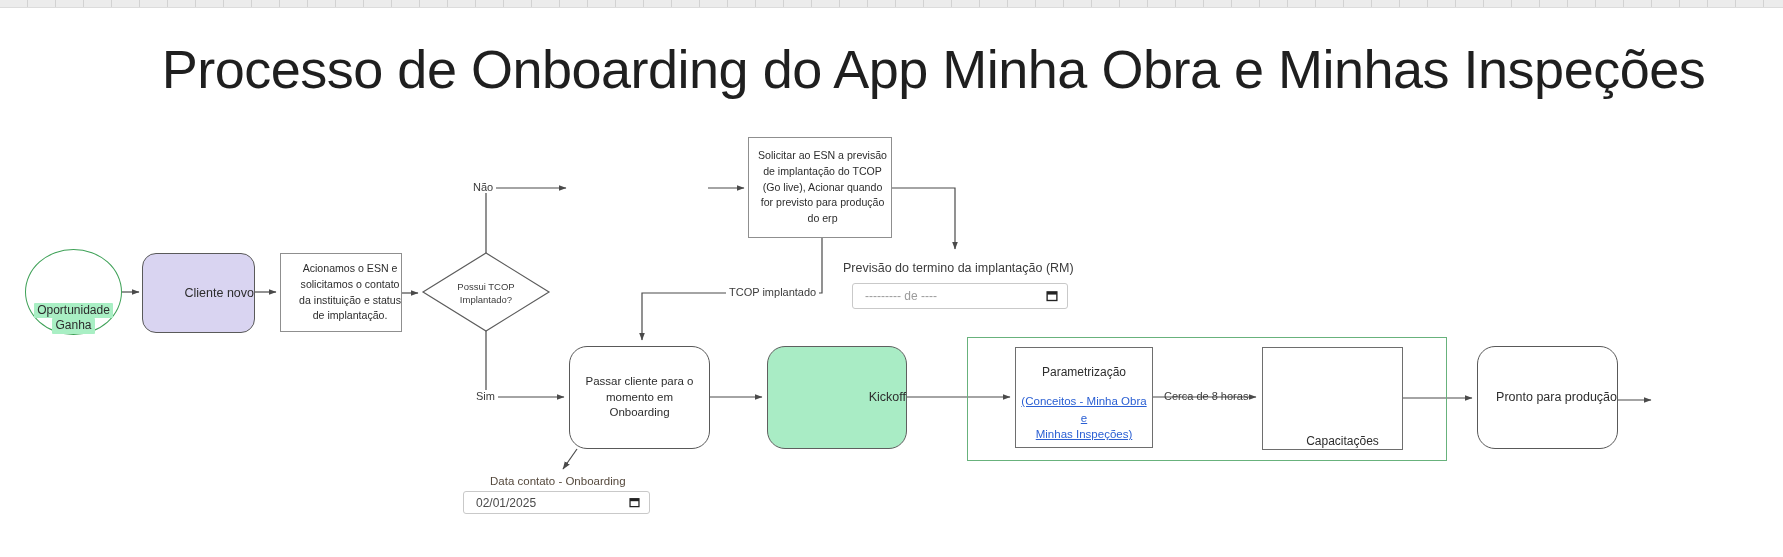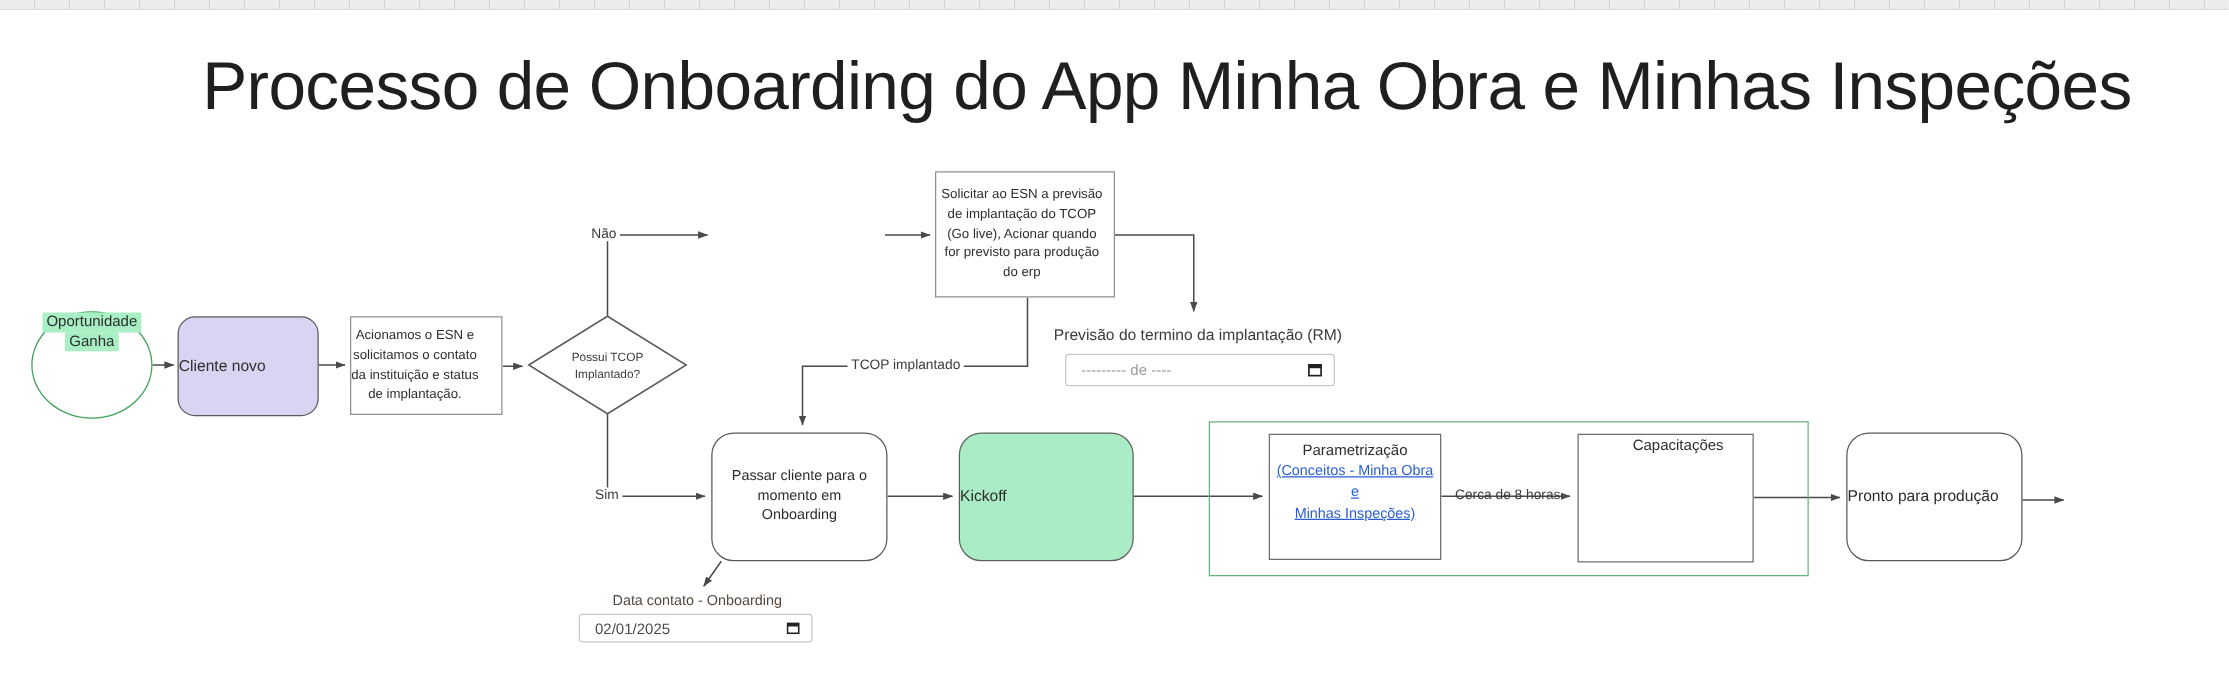--- a/index.html
+++ b/index.html
@@ -4,21 +4,21 @@
 <style>
   html,body{margin:0;padding:0;background:#fff;}
   .screen{position:relative;width:1783px;height:557px;background:#ffffff;overflow:hidden;
           font-family:"Liberation Sans","DejaVu Sans",sans-serif;color:#2d2d2d;}
   .topbar{position:absolute;left:0;top:0;width:1783px;height:7px;background:#ececec;
           border-bottom:1px solid #dcdcdc;
           background-image:repeating-linear-gradient(to right,#ececec 0,#ececec 27px,#d2d2d2 27px,#d2d2d2 28px);}
   .title{position:absolute;left:0;top:38px;width:1783px;text-align:center;padding-left:84px;
          box-sizing:border-box;font-size:54px;letter-spacing:-0.5px;color:#1f1f1f;font-weight:400;}
   .wires{position:absolute;left:0;top:0;pointer-events:none;}
-  .node{position:absolute;display:flex;align-items:center;justify-content:flex-start;
+  .node{position:absolute;display:flex;align-items:center;justify-content:flex-end;
         text-align:center;box-sizing:border-box;white-space:pre-line;line-height:1.35;}
   .rounded{background:#fff;border:1px solid #595959;border-radius:18px;font-size:12px;}
   .rect{background:#fff;border:1px solid #8f8f8f;font-size:10.6px;line-height:1.5;}
   .rect2{background:#fff;border:1px solid #6e6e6e;font-size:12px;flex-direction:column;}
   .circle{background:#fff;border:1.4px solid #3ea157;border-radius:50%;flex-direction:column;
           font-size:12px;line-height:1.3;}
   .hl{background:#a9efc4;padding:0 3px;border-radius:1px;}
   .kickoff{background:#a9ecc5;border:1px solid #5f5f5f;border-radius:18px;font-size:12.5px;}
   .lavender{background:#d9d4f1;border:1px solid #5a5a5a;border-radius:14px;font-size:12.5px;}
   .group{position:absolute;border:1.6px solid #68b27c;background:transparent;}
@@ -28,21 +28,21 @@
   .field-label{position:absolute;font-size:12.5px;color:#3c3c3c;white-space:nowrap;text-align:right;}
   .field-label.warm{color:#55493d;font-size:11.5px;margin-left:25px;}
   .dateinput{position:absolute;display:flex;align-items:center;justify-content:space-between;
              box-sizing:border-box;border:1px solid #c9c9c9;border-radius:3px;background:#fff;
              padding:0 9px 0 12px;font-size:12px;}
   .dateinput .val{color:#9b9b9b;}
   .dateinput.filled .val{color:#4a4a4a;}
   .cal{width:12px;height:12px;flex:0 0 auto;}
   .link{color:#2a5fd3;text-decoration:underline;cursor:pointer;font-size:11.5px;line-height:1.45;
         white-space:pre-line;}
-  .ptitle{font-size:12px;color:#2d2d2d;margin-bottom:1px;}
+  .ptitle{font-size:12px;color:#2d2d2d;margin-bottom:13px;}
   .dimtext{position:absolute;font-size:9.5px;color:#3c3c3c;text-align:center;line-height:1.4;
            white-space:pre-line;}
 </style>
 </head>
 <body>
 
 <div class="screen">
 
   <div class="topbar"></div>
 
@@ -122,21 +122,21 @@
     <span>Capacitações</span>
   </div>
 
   <div class="node rounded" style="left:1477px;top:346px;width:141px;height:103px;font-size:12.5px;">
     <span>Pronto para produção</span>
   </div>
 
 
   <div class="edge-label" style="left:470px;top:181px;">Não</div>
   <div class="edge-label" style="left:473px;top:390px;">Sim</div>
-  <div class="edge-label" style="left:678px;top:286px;">TCOP implantado</div>
+  <div class="edge-label" style="left:726px;top:286px;">TCOP implantado</div>
   <div class="edge-label nobg" style="left:1161px;top:390px;">Cerca de 8 horas</div>
 
   <div class="field-label" style="left:843px;top:261px;">Previsão do termino da implantação (RM)</div>
   <div class="dateinput" style="left:852px;top:283px;width:216px;height:26px;">
     <span class="val">--------- de ----</span>
     <svg class="cal" viewBox="0 0 16 16">
       <rect x="1.5" y="2.5" width="13" height="11.5" fill="none" stroke="#222" stroke-width="1.8"></rect>
       <rect x="1.5" y="2.5" width="13" height="3.6" fill="#222"></rect>
     </svg>
   </div>

